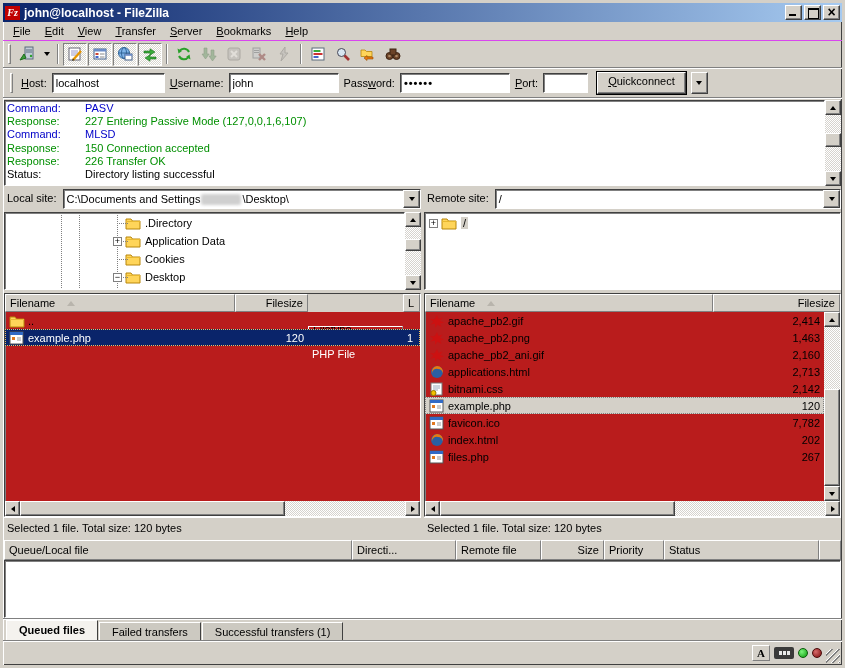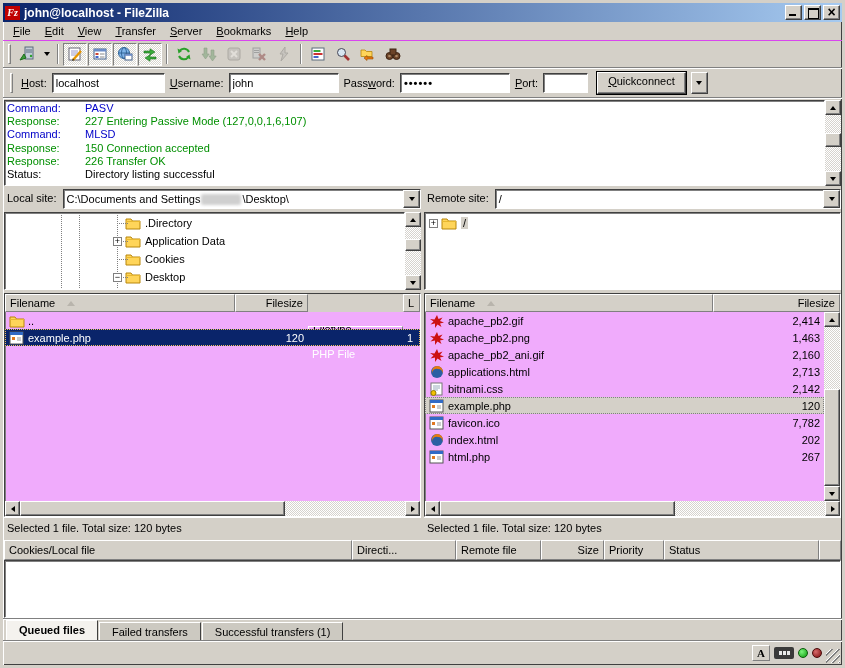--- a/index.html
+++ b/index.html
@@ -115,21 +115,21 @@
   .expander::before { position:absolute; left:0; top:-3px; width:100%; text-align:center; font-size:9px; line-height:13px; }
   .expander.plus::before { content:"+"; }
   .expander.minus::before { content:"\2212"; }
   .no-expander { width:16px; flex:0 0 auto; }
   .ticon { width:16px; height:14px; margin-right:4px; flex:0 0 auto; }
   .tlabel { white-space:nowrap; }
   .tlabel.sel { background:#d4d0c8; padding:0 2px; }
 
   
   .listblock { flex:1 1 auto; display:flex; flex-direction:column; min-height:0;
-    border:1px solid; border-color:#404040 #fff #fff #404040; box-shadow:inset 1px 1px 0 #808080; background:#f0abfc; }
+    border:1px solid; border-color:#404040 #fff #fff #404040; box-shadow:inset 1px 1px 0 #808080; background:#b91c1c; }
   .lheader { height:18px; display:flex; flex:0 0 auto; background:#d4d0c8; }
   .hcell { border:1px solid; border-color:#fff #808080 #808080 #fff; padding:2px 4px; display:flex;
     align-items:center; white-space:nowrap; overflow:hidden; flex:0 0 auto; }
   .hcell.right { justify-content:flex-end; }
   .sortarrow { width:0; height:0; border-left:4px solid transparent; border-right:4px solid transparent;
     border-bottom:5px solid #b8b4ac; margin-left:12px; }
   .lbody { flex:1 1 auto; overflow:hidden; display:flex; }
   .rows { flex:1 1 auto; }
   .frow { height:17px; display:flex; align-items:center; white-space:nowrap; }
   .frow .cell { padding:0 4px; overflow:hidden; flex:0 0 auto; display:flex; align-items:center; height:100%; }
@@ -659,21 +659,21 @@
               </div>
             <div class="frow">
                 <div class="cell rc-name">
                   <span class="ficon"><svg width="16" height="14">
                       <rect x="1" y="1" width="13" height="12" fill="#fff" stroke="#555"></rect>
                       <rect x="1" y="1" width="13" height="3" fill="#316ac5"></rect>
                       <rect x="3" y="6" width="3" height="3" fill="#e07820"></rect>
                       <line x1="8" y1="7" x2="12" y2="7" stroke="#999"></line>
                       <line x1="8" y1="9" x2="12" y2="9" stroke="#999"></line>
                     </svg></span>
-                  <span>html.php</span>
+                  <span>files.php</span>
                 </div>
                 <div class="cell right rc-size" style="flex:1 1 auto">
                   <span>267</span>
                 </div>
               </div>
           </div>
           <div class="vscroll">
             <div class="sbtn">
                 <div class="tri up"></div>
               </div>
@@ -696,21 +696,21 @@
         </div>
       </div>
       <div class="pane-status">
           <span>Selected 1 file. Total size: 120 bytes</span>
         </div>
     </div>
   </div>
 
   <div class="queue-header">
     <div class="hcell qc1">
-        <span>Cookies/Local file</span>
+        <span>Queue/Local file</span>
       </div>
     <div class="hcell qc2">
         <span>Directi...</span>
       </div>
     <div class="hcell qc3">
         <span>Remote file</span>
       </div>
     <div class="hcell right qc4">
         <span>Size</span>
       </div>

